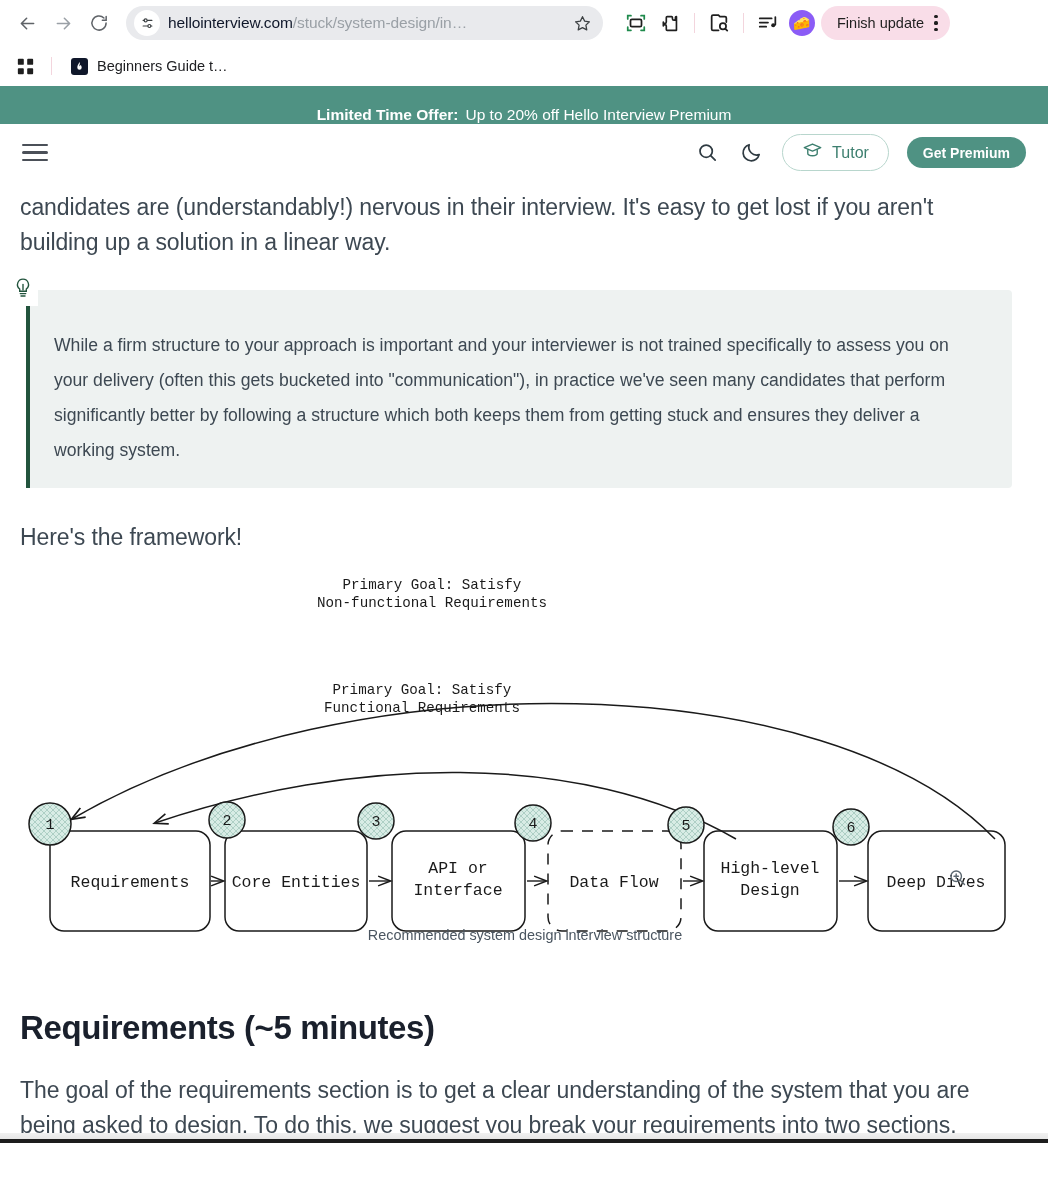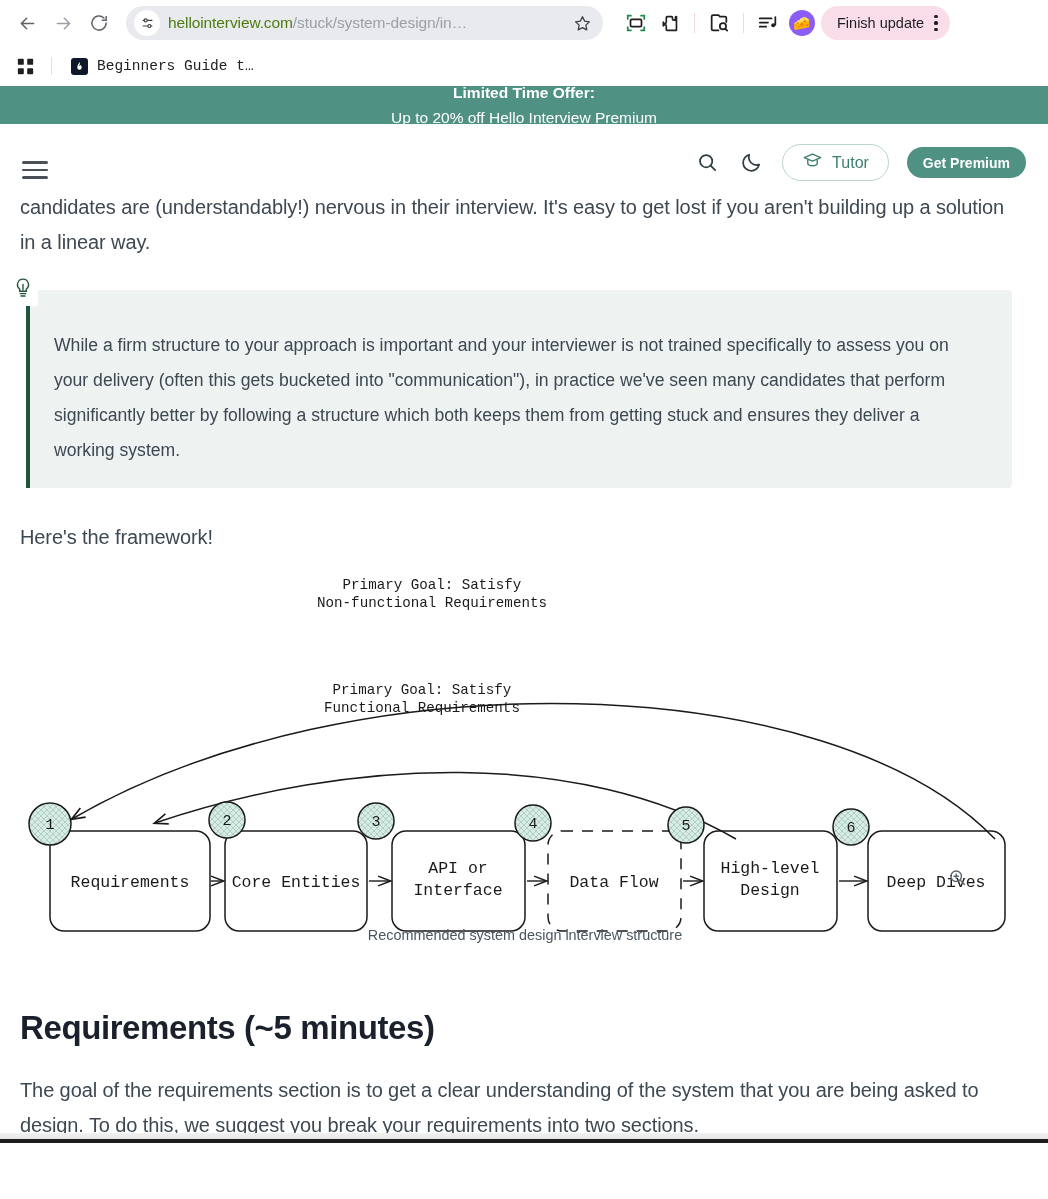--- a/index.html
+++ b/index.html
@@ -26,21 +26,21 @@
     display:flex; align-items:center; padding: 0 10px 0 8px; gap: 8px;
   }
   .omni-pill {
     width: 26px; height: 26px; border-radius:50%; background:#ffffff;
     display:flex; align-items:center; justify-content:center; flex:none;
   }
   .omni-url {
     flex: 1; font-size: 15.5px; color:#9aa0a6; white-space:nowrap; overflow:hidden;
     letter-spacing: -0.1px;
   }
-  .omni-url b { color:#4d7c0f; font-weight:400; }
+  .omni-url b { color:#0f172a; font-weight:400; }
   .omni-star { width:22px; height:22px; flex:none; display:flex; align-items:center; justify-content:center; color:#5f6368;}
   .tb-icons { display:flex; align-items:center; gap:0px; margin-left: 14px; }
   .tb-ic {
     width: 34px; height:34px; display:flex; align-items:center; justify-content:center;
     color:#1f1f1f; flex:none;
   }
   .tb-sep { width:1px; height:20px; background:#f3d5dd; margin:0 7px; flex:none; }
   .avatar {
     width:26px; height:26px; border-radius:50%;
     background:#8b5cf6; display:flex; align-items:center; justify-content:center;
@@ -50,58 +50,57 @@
     display:flex; align-items:center; gap:2px;
     background:#f9dde8; border-radius:18px; height:34px; padding: 0 4px 0 16px;
     color:#1f1f1f; font-size:14.5px; flex:none;
   }
   .kebab { width:20px; height:26px; display:flex; flex-direction:column; align-items:center; justify-content:center; gap:3px; }
   .kebab i { width:3.2px; height:3.2px; border-radius:50%; background:#1f1f1f; display:block; }
 
   .bookmarks { height: 40px; display:flex; align-items:center; padding: 0 12px; gap: 0; }
   .bm-grid { width:26px; height:26px; display:flex; align-items:center; justify-content:center; flex:none; }
   .bm-sep { width:1px; height:18px; background:#f3d5dd; margin: 0 13px; flex:none; }
-  .bm-item { display:flex; align-items:center; gap:9px; padding: 3px 6px; border-radius:6px;font-family:Liberation Mono, monospace; }
+  .bm-item { display:flex; align-items:center; gap:9px; padding: 3px 6px; border-radius:6px; }
   .bm-fav {
     width:17px; height:17px; border-radius:3px; background:#0f172a;
     display:flex; align-items:center; justify-content:center; flex:none;
   }
   .bm-label { font-size:14.5px; color:#202124; white-space:nowrap; }
 
   
   .page { position:relative; background:#fff; }
   .promo {
     height: 38px; background:#4f9283; color:#ffffff;
-    display:flex; align-items:center; justify-content:center; gap:7px;
+    display:flex; align-items:flex-end; justify-content:center; gap:7px;
     font-size:15.5px;
-    flex-direction:column;
   }
   .promo b { font-weight: bold; }
 
   .site-header {
-    height: 58px; background:#ffffff; display:flex; align-items:flex-end;
+    height: 58px; background:#ffffff; display:flex; align-items:center;
     padding: 0 22px; border-bottom: 1px solid #ffffff;
   }
   .hamburger { width:26px; height:22px; display:flex; flex-direction:column; justify-content:center; gap:5px; }
   .hamburger i { display:block; height:2.4px; background:#4b5058; border-radius:2px; }
   .hdr-right { margin-left:auto; display:flex; align-items:center; gap:18px; }
   .hdr-ic { width:26px; height:26px; display:flex; align-items:center; justify-content:center; color:#2f3b42; }
   .tutor-btn {
     display:flex; align-items:center; gap:9px;
     border:1.4px solid #b8d6cd; border-radius:22px; height:37px; padding:0 19px;
     color:#3d7f6f; font-size:16px;
   }
   .premium-btn {
     background:#4f9283; color:#fff; border-radius:22px; height:31px;
     display:flex; align-items:center; padding:0 16px; font-size:14px; font-weight:bold;
   }
 
   .content { padding: 0 20px; }
   .para {
-    font-size: 20px; color:#3d4852; line-height: 35px; letter-spacing: -0.1px;
+    font-size: 23px; color:#3d4852; line-height: 35px; letter-spacing: -0.1px;
   }
   .para-top { padding-top: 8px; max-width: 992px; }
 
   
   .callout-wrap { position:relative; margin-top: 30px; }
   .bulb {
     position:absolute; left: -12px; top: -18px; width: 30px; height: 34px;
     background:#fff; display:flex; align-items:center; justify-content:center; z-index:3;
   }
   .callout {

